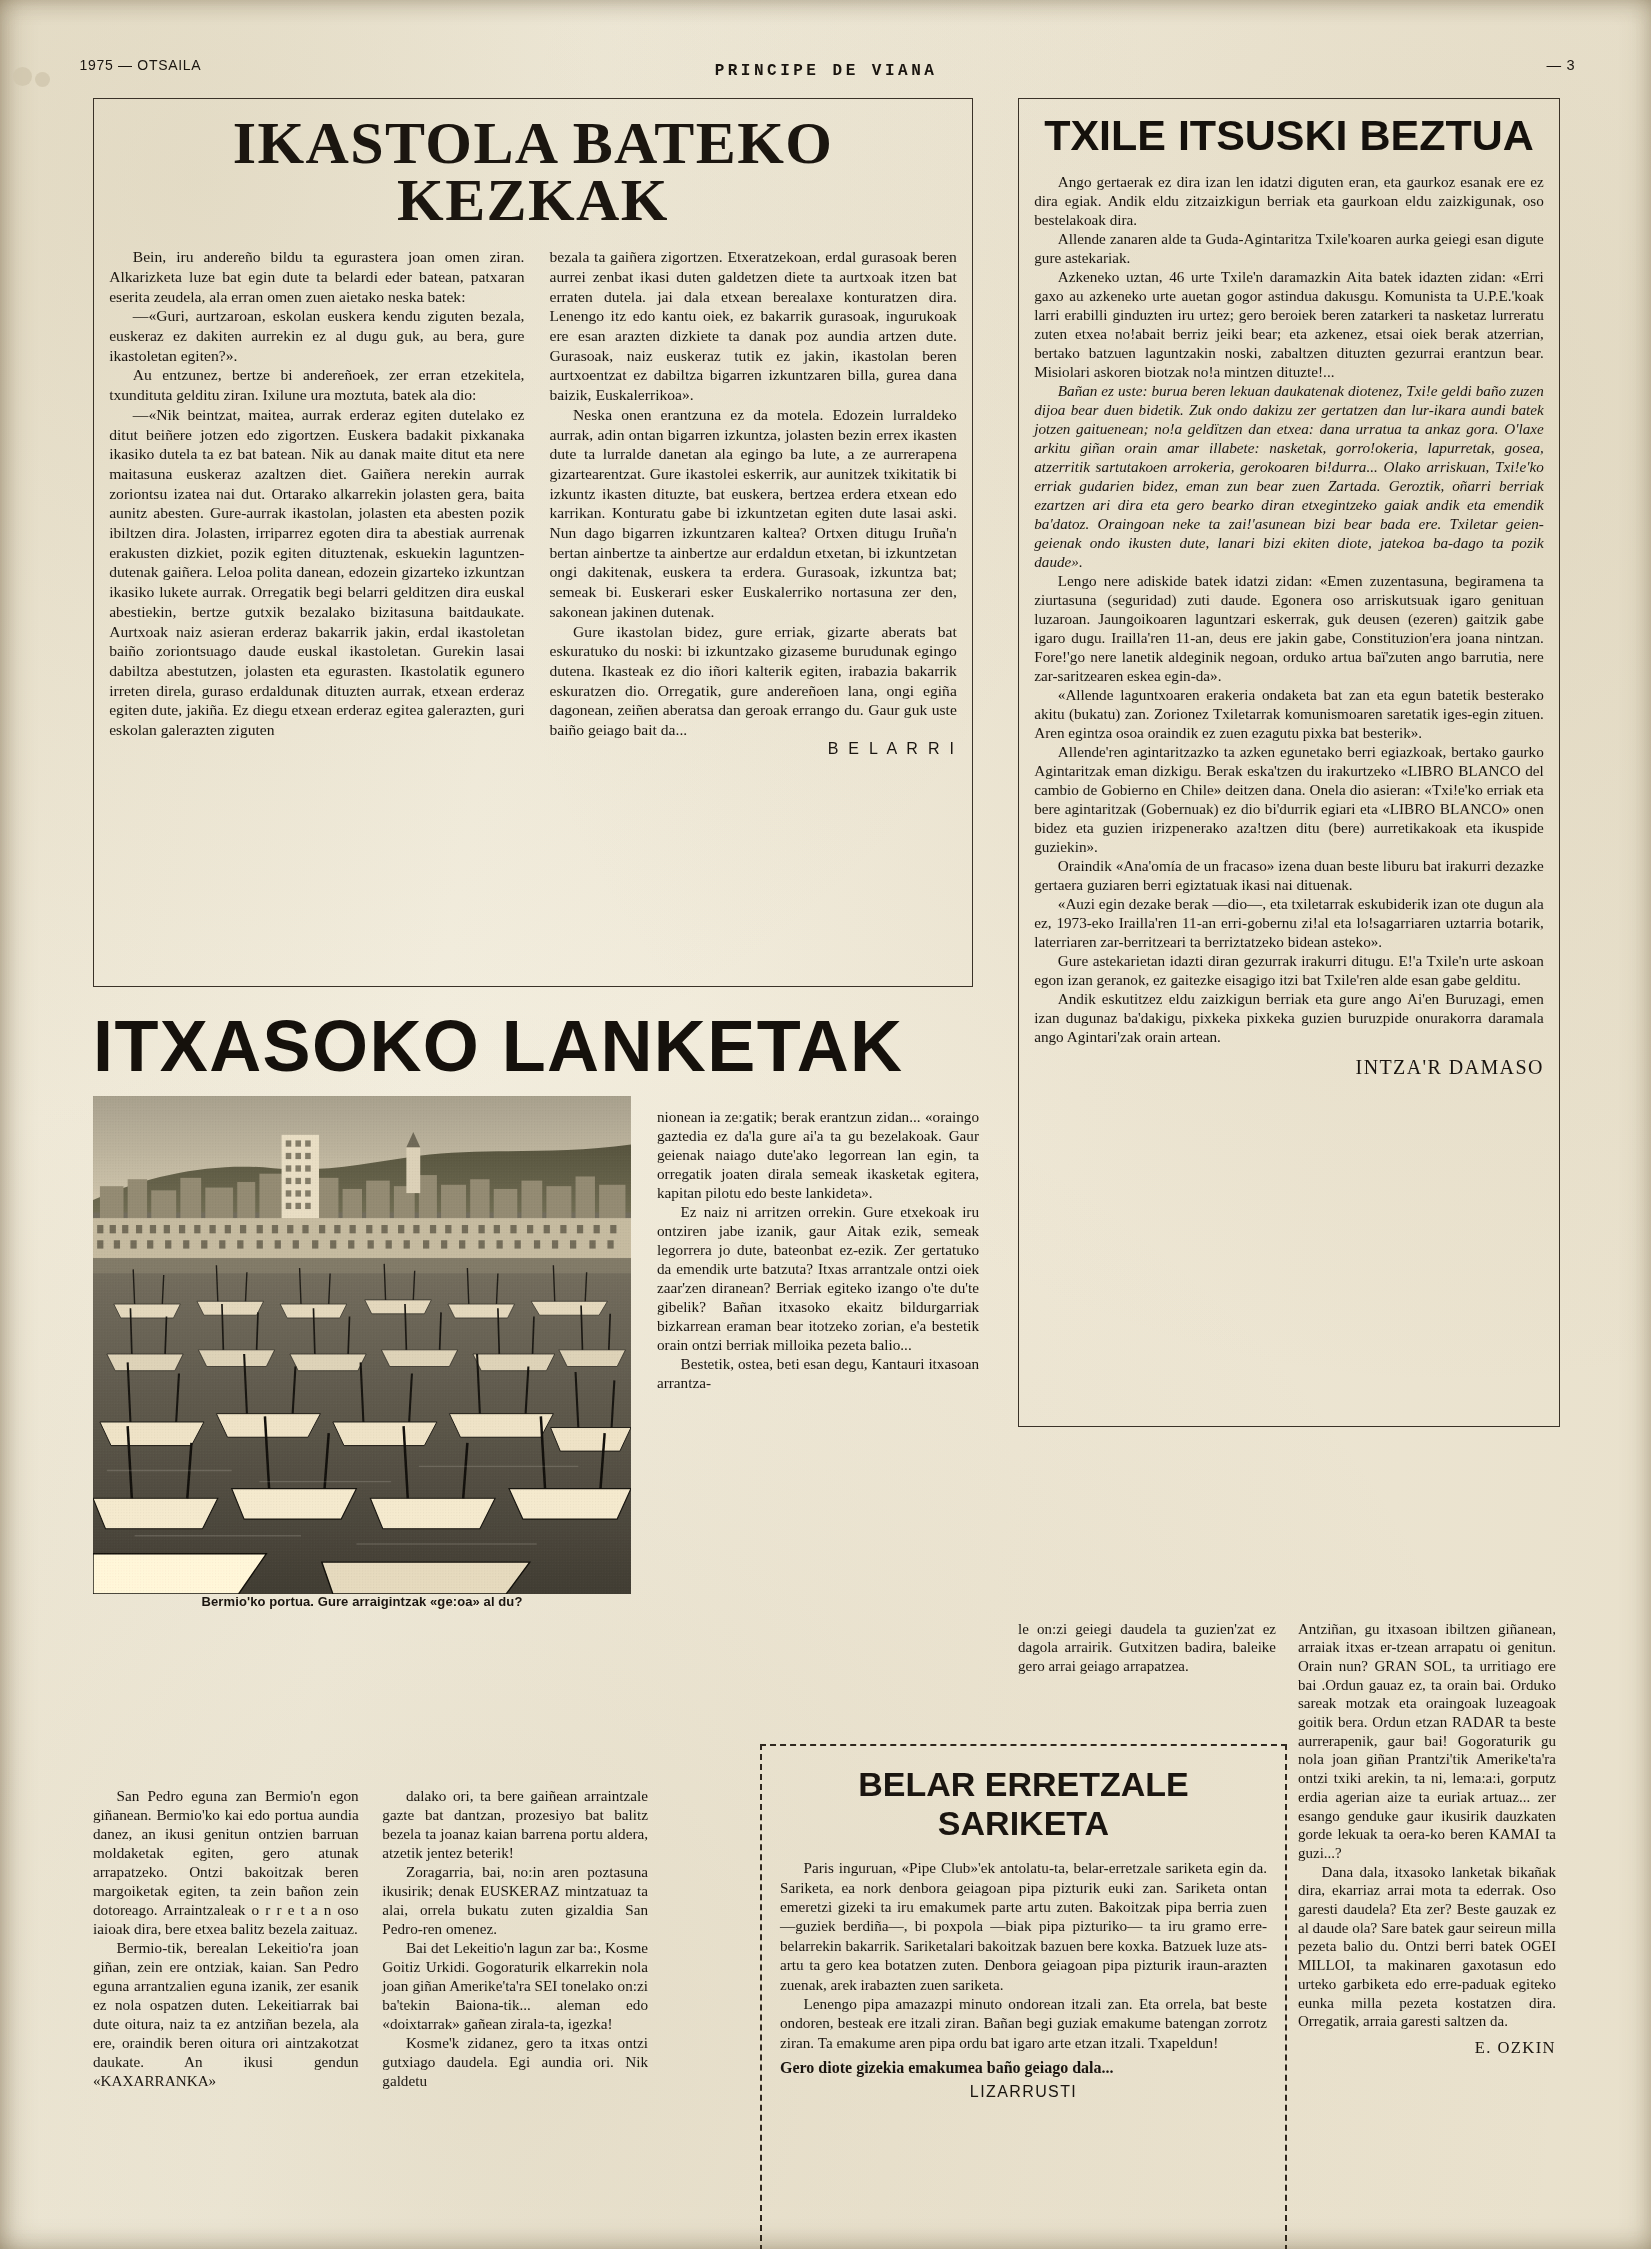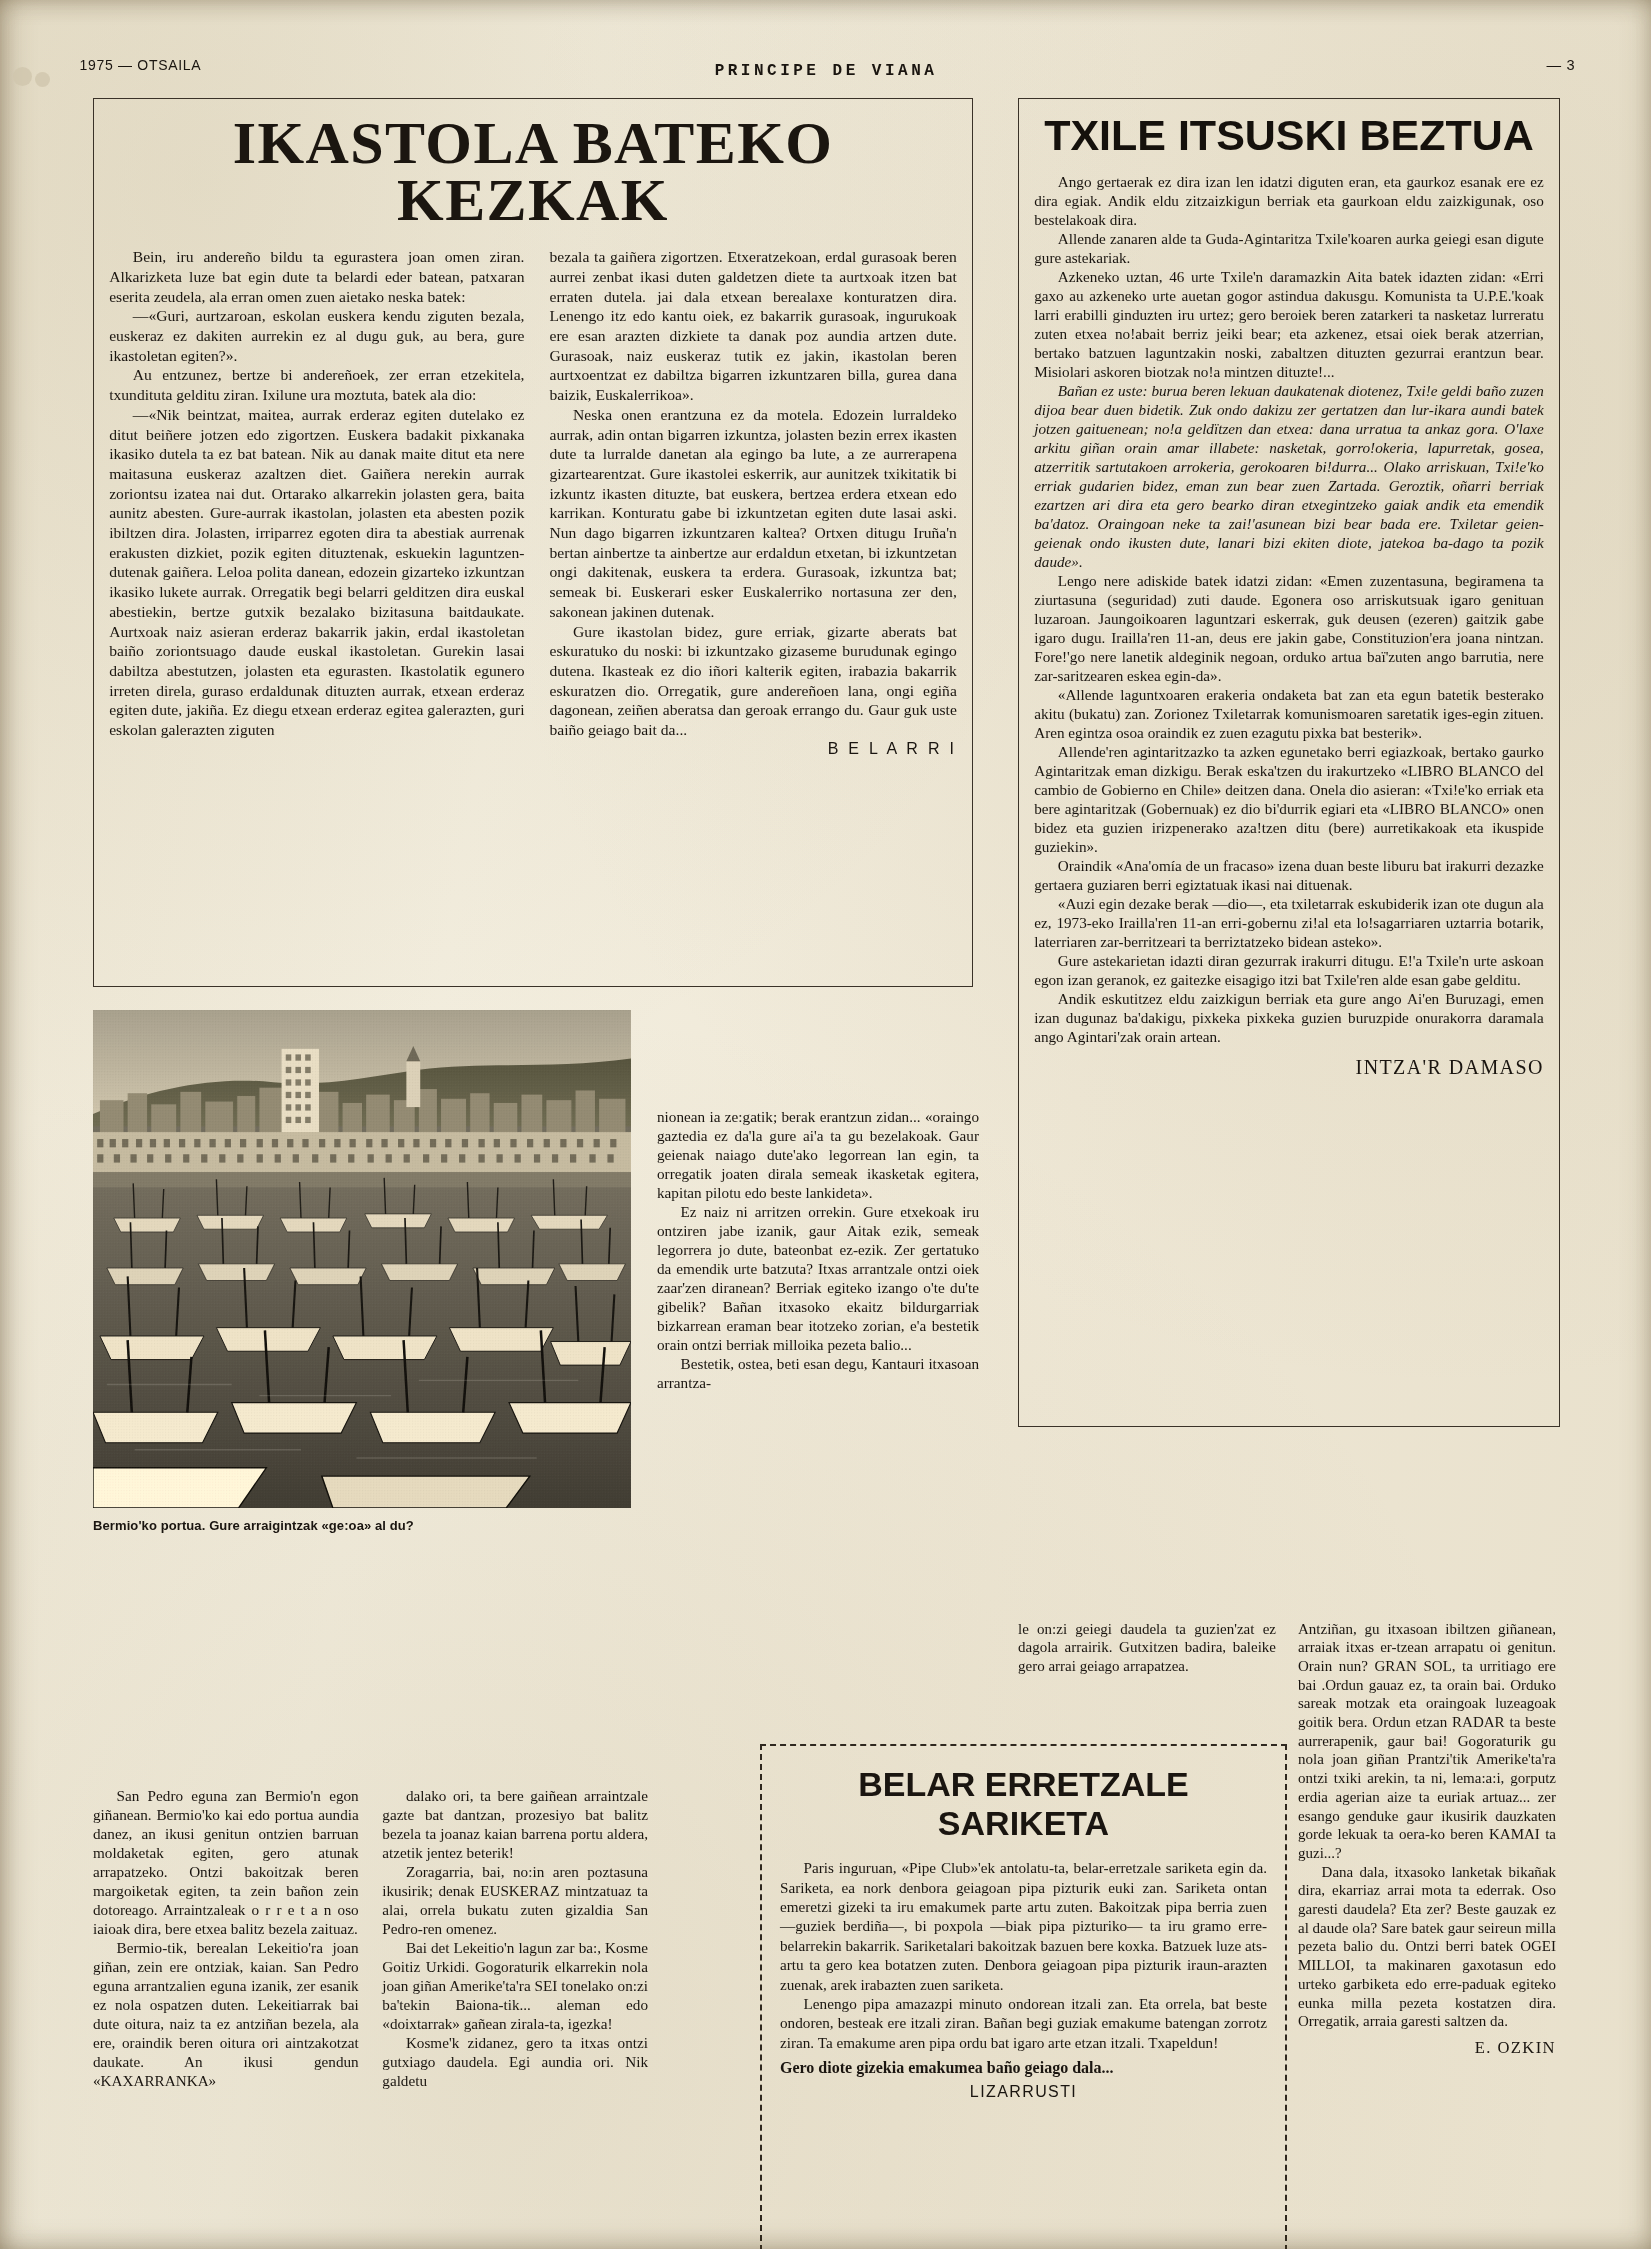--- a/index.html
+++ b/index.html
@@ -182,21 +182,22 @@
     height: 498px;
     position: relative;
     overflow: hidden;
     background: #6d6a5e;
     filter: contrast(1.05) sepia(0.18);
   }
   .photo-caption {
     font-family: "Liberation Sans", sans-serif;
     font-weight: bold;
     font-size: 13px;
-    margin-top: 10px;
+    text-align: center;
+    margin-top: 0;
     letter-spacing: 0.1px;
   }
   .itx-right-col {
     position: absolute;
     left: 564px;
     top: 97px;
     width: 322px;
   }
   .itx-right-col p.body { font-size: 15.2px; line-height: 19px; }
 
@@ -315,20 +316,21 @@
         <p class="body">«Allende laguntxoaren erakeria ondaketa bat zan eta egun batetik besterako akitu (bukatu) zan. Zorionez Txiletarrak komunismoaren saretatik iges-egin zituen. Aren egintza osoa oraindik ez zuen ezagutu pixka bat besterik».</p>
         <p class="body">Allende'ren agintaritzazko ta azken egunetako berri egiazkoak, bertako gaurko Agintaritzak eman dizkigu. Berak eska'tzen du irakurtzeko «LIBRO BLANCO del cambio de Gobierno en Chile» deitzen dana. Onela dio asieran: «Txi!e'ko erriak eta bere agintaritzak (Gobernuak) ez dio bi'durrik egiari eta «LIBRO BLANCO» onen bidez eta guzien irizpenerako aza!tzen ditu (bere) aurretikakoak eta ikuspide guziekin».</p>
         <p class="body">Oraindik «Ana'omía de un fracaso» izena duan beste liburu bat irakurri dezazke gertaera guziaren berri egiztatuak ikasi nai dituenak.</p>
         <p class="body">«Auzi egin dezake berak —dio—, eta txiletarrak eskubiderik izan ote dugun ala ez, 1973-eko Irailla'ren 11-an erri-gobernu zi!al eta lo!sagarriaren uztarria botarik, laterriaren zar-berritzeari ta berriztatzeko bidean asteko».</p>
         <p class="body">Gure astekarietan idazti diran gezurrak irakurri ditugu. E!'a Txile'n urte askoan egon izan geranok, ez gaitezke eisagigo itzi bat Txile'ren alde esan gabe gelditu.</p>
         <p class="body">Andik eskutitzez eldu zaizkigun berriak eta gure ango Ai'en Buruzagi, emen izan dugunaz ba'dakigu, pixkeka pixkeka guzien buruzpide onurakorra daramala ango Agintari'zak orain artean.</p>
         <div class="signature-serif">INTZA'R DAMASO</div>
       </div>
 
       <div id="section-itxasoko">
+        <div class="headline-itxasoko">ITXASOKO LANKETAK</div>
 
         <div class="photo-wrap">
           <div class="photo">
             <svg viewBox="0 0 776 718" width="538" height="498" preserveAspectRatio="none">
               <defs>
                 <linearGradient id="skyG" x1="0" y1="0" x2="0" y2="1">
                   <stop offset="0%" stop-color="#9e9a8c"></stop>
                   <stop offset="100%" stop-color="#c3bdaa"></stop>
                 </linearGradient>
                 <linearGradient id="waterG" x1="0" y1="0" x2="0" y2="1">

